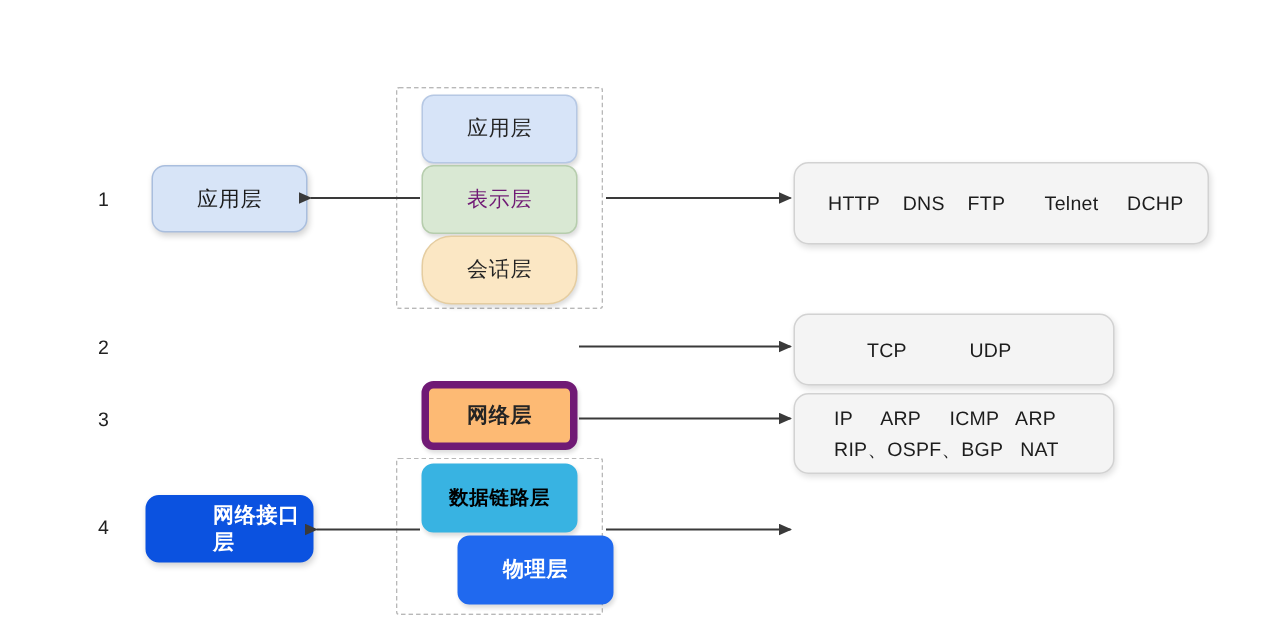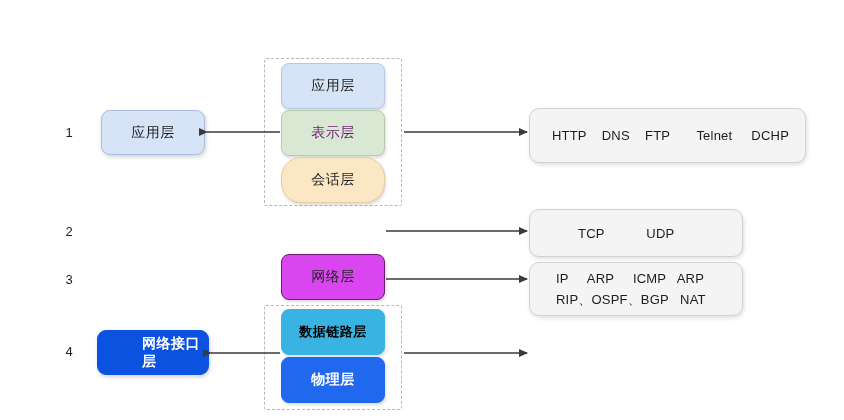--- a/index.html
+++ b/index.html
@@ -70,23 +70,23 @@
     justify-content: center;
     font-size: 14px;
     letter-spacing: 0.5px;
     box-sizing: border-box;
     box-shadow: 1px 2px 3px rgba(0,0,0,0.14);
   }
   .osi-1 { background:#d7e4f8; border:1px solid #b6c8e4; color:#242424; }
   .osi-2 { background:#d9e8d3; border:1px solid #b6cdad; color:#701a75; }
   .osi-3 { background:#fbe7c4; border:1px solid #e5cda0; color:#242424; }
   .osi-4 { background:#f6d3d6; border:1px solid #e0b0b5; color:#242424; }
-  .osi-5 { background:#d946ef; border:1px solid #701a75; color:#242424; }
+  .osi-5 { background:#fdba74; border:5px solid #701a75; color:#242424;font-weight:bold; }
   .osi-6 { background:#38b3e2; border:1px solid #38b3e2; color:#000000; font-weight:bold; font-size:13px; }
-  .osi-7 { background:#2069ef; border:1px solid #2069ef; color:#ffffff; font-weight:bold; }
+  .osi-7 { background:#2069ef; border:1px solid #2069ef; color:#ffffff; font-weight:bold;margin-left:24px; }
 
   
   .dashed-group {
     position: absolute;
     border: 1.5px dashed #b8b8b8;
     border-radius: 2px;
     box-sizing: border-box;
     background: transparent;
   }
 

